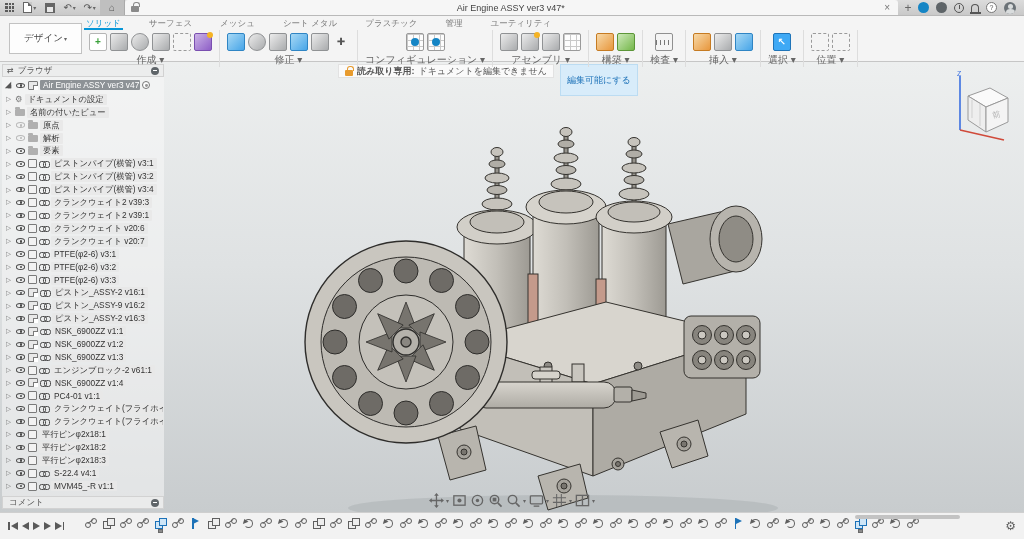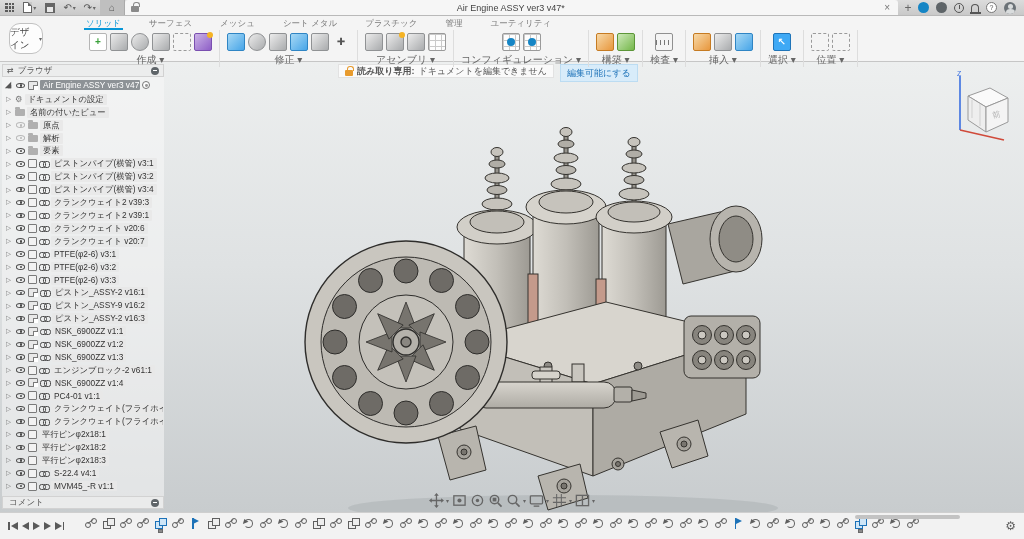--- a/index.html
+++ b/index.html
@@ -29,21 +29,21 @@
 .bell{width:8px;height:8px;border:1.3px solid #555;border-radius:5px 5px 0 0;border-bottom:none;position:relative;margin-top:1px}
 .bell::after{content:"";position:absolute;left:-2.5px;bottom:-1.5px;width:11px;height:1.5px;background:#555}
 .avatar{width:12px;height:12px;border-radius:50%;background:#6b7277;position:relative;overflow:hidden}
 .avatar::before{content:"";position:absolute;left:3.5px;top:2px;width:5px;height:5px;border-radius:50%;background:#d9dcdd}
 .avatar::after{content:"";position:absolute;left:1.5px;top:7.5px;width:9px;height:6px;border-radius:50% 50% 0 0;background:#d9dcdd}
 .clockic{width:10px;height:10px;border:1.2px solid #555;border-radius:50%;position:relative}
 .clockic::after{content:"";position:absolute;left:3.8px;top:1.5px;width:1.2px;height:3.5px;background:#555}
 
 
 #ribbon{position:absolute;top:16px;left:0;right:0;height:46px;background:#f4f4f4;border-bottom:1px solid #c6c6c6;z-index:35}
-#designbtn{position:absolute;left:9px;top:7px;width:34px;height:31px;background:#fdfdfd;border:1px solid #c2c2c2;border-radius:11px;display:flex;align-items:center;justify-content:center;color:#444;font-size:9.5px}
+#designbtn{position:absolute;left:9px;top:7px;width:73px;height:31px;background:#fdfdfd;border:1px solid #c2c2c2;border-radius:0;display:flex;align-items:center;justify-content:center;color:#444;font-size:9.5px}
 #tabs{position:absolute;left:84px;top:1px;display:flex;gap:24px;height:13px}
 .tab{color:#7a7a7a;font-size:8.5px;padding:0 2px;line-height:12px}
 .tab.active{color:#0696d7;border-bottom:2px solid #0696d7}
 #groups{position:absolute;left:82px;top:14px;display:flex}
 .group{display:flex;flex-direction:column;align-items:center;padding:1px 7px 0;border-right:1px solid #ddd}
 .gi{display:flex;gap:3px;align-items:center;height:21px}
 .glabel{font-size:10px;color:#666;margin-top:1px;white-space:nowrap}
 .tbicon{width:18px;height:18px;border-radius:2px;display:flex;align-items:center;justify-content:center;font-size:10px;color:#555}
 .i-gray{background:linear-gradient(135deg,#ececec,#a9abad);border:1px solid #909294}
 .i-round{border-radius:50%}
@@ -91,21 +91,21 @@
 .radio{width:8px;height:8px;border:1px solid #777;border-radius:50%;background:#fff;position:relative;flex:none}
 .radio::after{content:"";position:absolute;left:2px;top:2px;width:2.8px;height:2.8px;border-radius:50%;background:#999}
 .tri-root{width:0;height:0;border-left:4px solid transparent;border-top:4px solid transparent;border-right:4px solid #555;border-bottom:4px solid #555;transform:scale(.8);flex:none;margin-right:1px}
 
 
 #comments{position:absolute;left:2px;bottom:3px;width:162px;z-index:20}
 
 
 #warnbar{position:absolute;left:338px;top:2px;height:14px;display:flex;gap:6px;z-index:15;align-items:flex-start}
 .warn-chip{display:flex;align-items:center;gap:4px;background:rgba(251,251,251,.92);border:1px solid #e2e2e2;padding:0 6px;height:14px;color:#555}
-.warn-action{background:#d8ecfa;color:#1d72b8;border:1px solid #bcdcf2;height:18px;display:flex;align-items:center;padding:0 6px}
+.warn-action{background:#d8ecfa;color:#1d72b8;border:1px solid #bcdcf2;height:32px;display:flex;align-items:center;padding:0 6px}
 
 
 #viewcube{position:absolute;right:8px;top:6px;width:70px;height:78px;z-index:15}
 
 
 #navbar{position:absolute;left:50%;transform:translateX(-50%);bottom:4px;display:flex;gap:3px;align-items:center;z-index:15}
 .nv{display:flex;align-items:center;gap:1px;color:#666}
 .nv svg{display:block}
 
 
@@ -209,33 +209,33 @@
           <div class="tbicon i-gray i-round"></div>
           <div class="tbicon i-gray"></div>
           <div class="tbicon i-blue"></div>
           <div class="tbicon i-gray"></div>
           <div class="tbicon ">✚</div>
         </div>
         <div class="glabel">修正 ▾</div>
       </div>
       <div class="group">
         <div class="gi">
+          <div class="tbicon i-table i-dot-blue"></div>
+          <div class="tbicon i-table i-dot-blue"></div>
+        </div>
+        <div class="glabel">コンフィギュレーション ▾</div>
+      </div>
+      <div class="group">
+        <div class="gi">
           <div class="tbicon i-gray"></div>
           <div class="tbicon i-gray i-star"></div>
           <div class="tbicon i-gray"></div>
           <div class="tbicon i-table"></div>
         </div>
         <div class="glabel">アセンブリ ▾</div>
-      </div>
-      <div class="group">
-        <div class="gi">
-          <div class="tbicon i-table i-dot-blue"></div>
-          <div class="tbicon i-table i-dot-blue"></div>
-        </div>
-        <div class="glabel">コンフィギュレーション ▾</div>
       </div>
       <div class="group">
         <div class="gi">
           <div class="tbicon i-orange"></div>
           <div class="tbicon i-green"></div>
         </div>
         <div class="glabel">構築 ▾</div>
       </div>
       <div class="group">
         <div class="gi">

